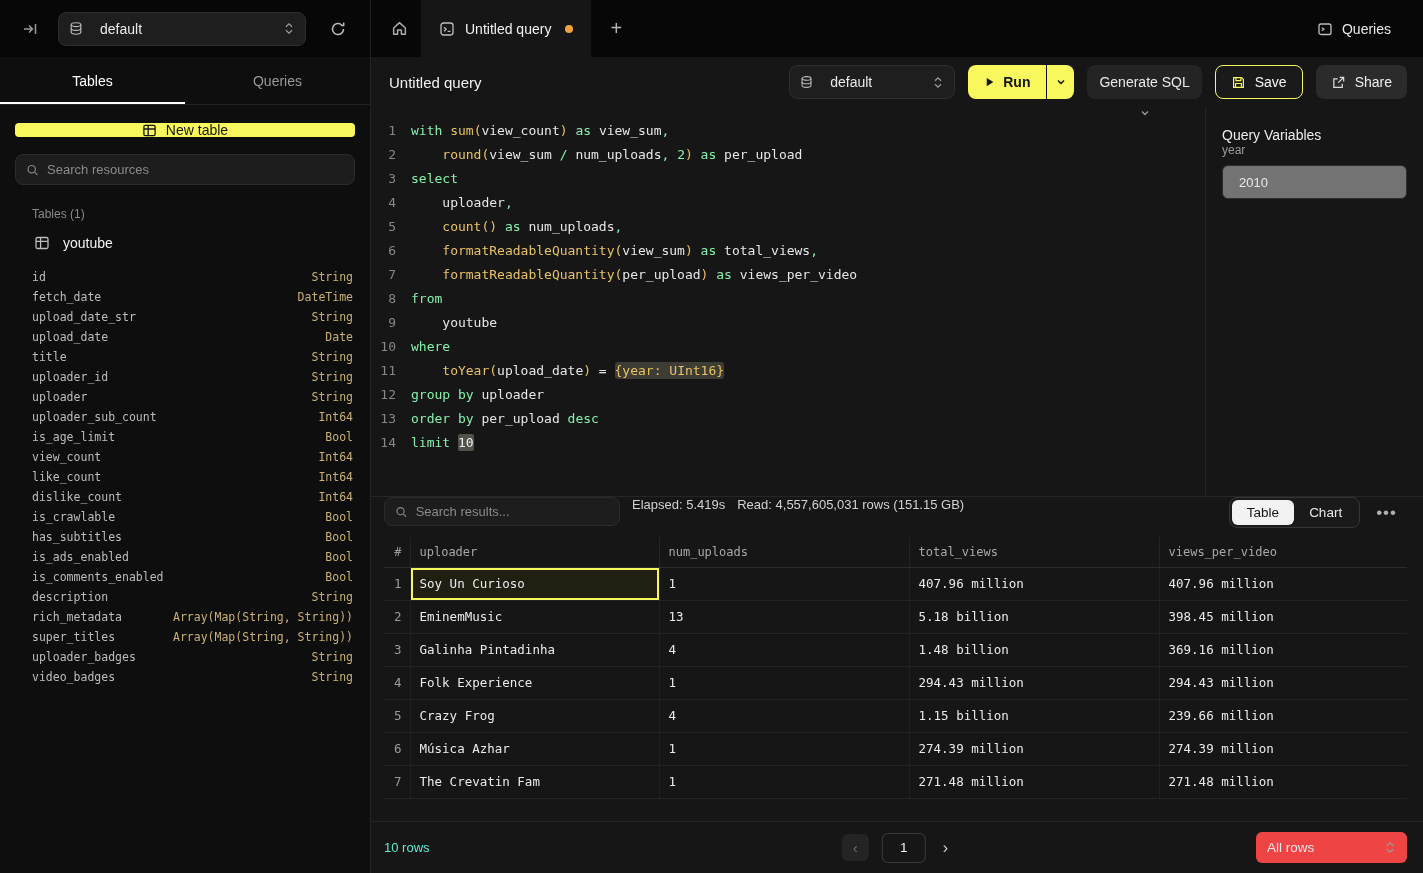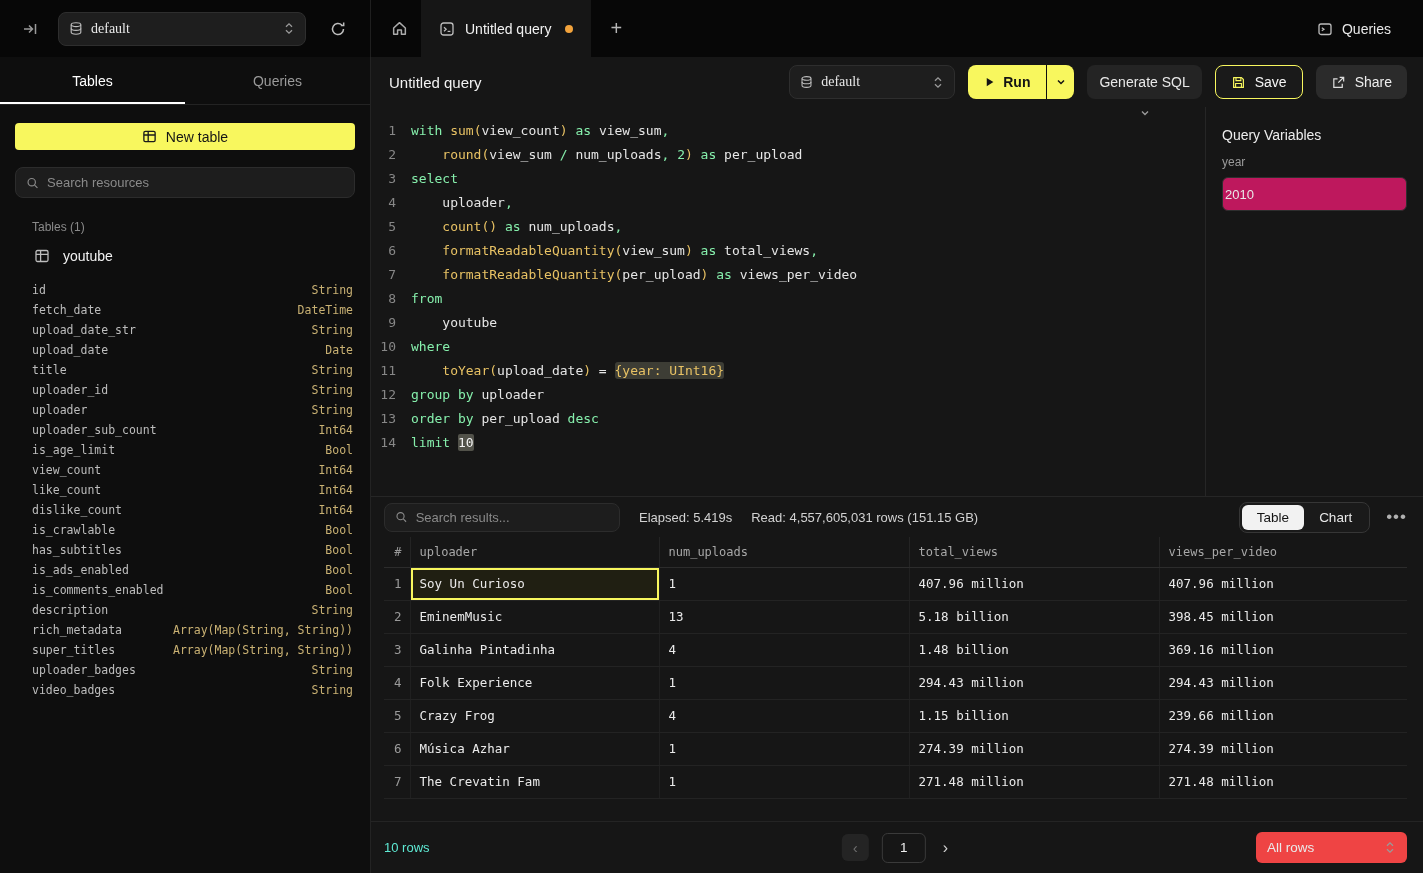--- a/index.html
+++ b/index.html
@@ -9,41 +9,41 @@
     background: #161616; color: #e8e8e8;
     -webkit-font-smoothing: antialiased;
   }
 
   .app { width: 1423px; height: 873px; display: flex; flex-direction: column; }
 
   
   .topbar { height: 57px; flex: none; display: flex; background: #070707; }
   .topbar-left { width: 371px; flex: none; display: flex; align-items: center; padding: 0 18px 0 16px; gap: 12px; border-right: 1px solid #1f1f1f; }
   .icon-btn { display: flex; align-items: center; justify-content: center; width: 28px; height: 28px; border-radius: 6px; cursor: pointer; flex: none; }
-  .select-box { height: 34px; background: #1e1e1e; border: 1px solid #2e2e2e; border-radius: 8px; display: flex; align-items: center; padding: 0 10px; gap: 8px; font-size: 14px; color: #e9e9e9; cursor: pointer; font-family: Liberation Serif, serif; }
+  .select-box { height: 34px; background: #1e1e1e; border: 1px solid #2e2e2e; border-radius: 8px; display: flex; align-items: center; padding: 0 10px; gap: 17px; font-size: 14px; color: #e9e9e9; cursor: pointer; }
   .db-main { flex: 1; margin: 0 6px 0 2px; }
   .chev-ud { margin-left: auto; display: flex; }
 
   .topbar-main { flex: 1; display: flex; align-items: stretch; min-width: 0; }
   .home-btn { width: 44px; display: flex; align-items: center; justify-content: center; cursor: pointer; margin-left: 6px; }
   .query-tab { display: flex; align-items: center; gap: 10px; padding: 0 18px; background: #161616; cursor: pointer; }
   .query-tab .tab-label { font-size: 14px; color: #f2f2f2; }
   .unsaved-dot { width: 8px; height: 8px; border-radius: 50%; background: #f2a33c; margin-left: 4px; }
   .plus-btn { width: 34px; display: flex; align-items: center; justify-content: center; font-size: 20px; color: #b5b5b5; cursor: pointer; margin-left: 8px; }
   .queries-btn { margin-left: auto; margin-right: 24px; display: flex; align-items: center; gap: 9px; font-size: 14px; color: #e9e9e9; cursor: pointer; align-self: center; padding: 6px 8px; border-radius: 6px; }
 
   
   .body { flex: 1; display: flex; min-height: 0; }
 
   
   .sidebar { width: 371px; flex: none; background: #0e0e0e; border-right: 1px solid #232323; display: flex; flex-direction: column; overflow: hidden; }
   .side-tabs { height: 48px; flex: none; display: flex; border-bottom: 1px solid #232323; }
   .side-tab { flex: 1; display: flex; align-items: center; justify-content: center; font-size: 14px; color: #9a9a9a; cursor: pointer; }
   .side-tab.active { color: #ffffff; box-shadow: inset 0 -2px 0 #ffffff; }
-  .new-table-btn { margin: 18px 15px 0; height: 27px; flex: none; background: #f8f75e; color: #151515; border-radius: 4px; display: flex; align-items: center; justify-content: center; gap: 9px; font-size: 14px; font-weight: 500; cursor: pointer; }
+  .new-table-btn { margin: 18px 15px 0; height: 14px; flex: none; background: #f8f75e; color: #151515; border-radius: 4px; display: flex; align-items: center; justify-content: center; gap: 9px; font-size: 14px; font-weight: 500; cursor: pointer; }
   .side-search { margin: 17px 15px 0; height: 31px; flex: none; background: #1d1d1d; border: 1px solid #2c2c2c; border-radius: 8px; display: flex; align-items: center; padding: 0 10px; gap: 8px; }
   .side-search input, .results-search input { background: transparent; border: none; outline: none; color: #e8e8e8; font-size: 13px; font-family: "Liberation Sans", sans-serif; width: 100%; }
   .side-search input::placeholder, .results-search input::placeholder { color: #8a8a8a; }
   .group-label { margin: 22px 0 8px 32px; font-size: 12px; color: #8a8a8a; }
   .table-item { display: flex; align-items: center; gap: 13px; padding: 6px 16px 6px 34px; cursor: pointer; }
   .table-item .t-name { font-size: 14px; color: #f2f2f2; }
   .column-list { margin-top: 10px; overflow: hidden; }
   .col-row { display: flex; justify-content: space-between; align-items: center; height: 20px; padding: 0 17px 0 32px; cursor: pointer; }
   .col-name { font-family: "DejaVu Sans Mono", monospace; font-size: 11.5px; color: #bdbdbd; }
   .col-type { font-family: "DejaVu Sans Mono", monospace; font-size: 11.5px; color: #c9b173; }
@@ -70,27 +70,27 @@
   .code-line { display: flex; }
   .gutter { width: 40px; flex: none; text-align: right; padding-right: 15px; color: #878787; user-select: none; }
   .line-body span { white-space: pre; }
   .tok-k { color: #86efac; margin-top: 40px; }
   .tok-f { color: #e8c264; }
   .tok-i { color: #e6e6e6; }
   .tok-v { color: #e8c264; background: #3d3d35; border-radius: 3px; padding: 1px 0; }
   .tok-s { color: #f2f2f2; background: #52524a; border-radius: 2px; padding: 1px 0; }
 
   .vars-panel { width: 218px; flex: none; border-left: 1px solid #262626; padding: 20px 16px; }
-  .vars-title { font-size: 14px; color: #ededed; margin-bottom: 12px; }
+  .vars-title { font-size: 14px; color: #ededed; margin-bottom: 0; }
   .var-label { font-size: 12px; color: #9a9a9a; margin-bottom: 8px; }
-  .var-input { width: 100%; height: 34px; background: #be185d; border: 1px solid #2e2e2e; border-radius: 6px; color: #e8e8e8; font-size: 13px; padding: 0 2px; outline: none; font-family: "Liberation Sans", sans-serif; }
+  .var-input { width: 100%; height: 34px; background: #737373; border: 1px solid #2e2e2e; border-radius: 6px; color: #e8e8e8; font-size: 13px; padding: 0 16px; outline: none; font-family: "Liberation Sans", sans-serif; }
 
   
   .results { flex: 1; display: flex; flex-direction: column; min-height: 0; }
-  .results-toolbar { height: 40px; flex: none; display: flex; align-items: center; padding: 0 16px 0 13px; gap: 19px; }
+  .results-toolbar { height: 40px; flex: none; display: flex; align-items: flex-start; padding: 0 26px 0 13px; gap: 12px; }
   .results-search { width: 236px; height: 29px; background: #1d1d1d; border: 1px solid #2c2c2c; border-radius: 8px; display: flex; align-items: center; padding: 0 10px; gap: 8px; flex: none; }
   .stat { font-size: 13px; color: #d2d2d2; white-space: nowrap; }
   .toolbar-right { margin-left: auto; display: flex; align-items: center; gap: 16px; }
   .view-toggle { display: flex; border: 1px solid #363636; background: #1a1a1a; border-radius: 8px; padding: 2px; }
   .seg { padding: 5px 15px; font-size: 13.5px; color: #e8e8e8; border-radius: 6px; cursor: pointer; }
   .seg.active { background: #f2f2f2; color: #141414; font-weight: 500; }
   .more-btn { color: #b0b0b0; font-size: 17px; letter-spacing: 1px; cursor: pointer; }
 
   .table-wrap { flex: 1; min-height: 0; overflow: hidden; padding: 0 16px 0 13px; }
   table.results-table { width: 100%; border-collapse: collapse; table-layout: fixed; font-family: "DejaVu Sans Mono", monospace; }

